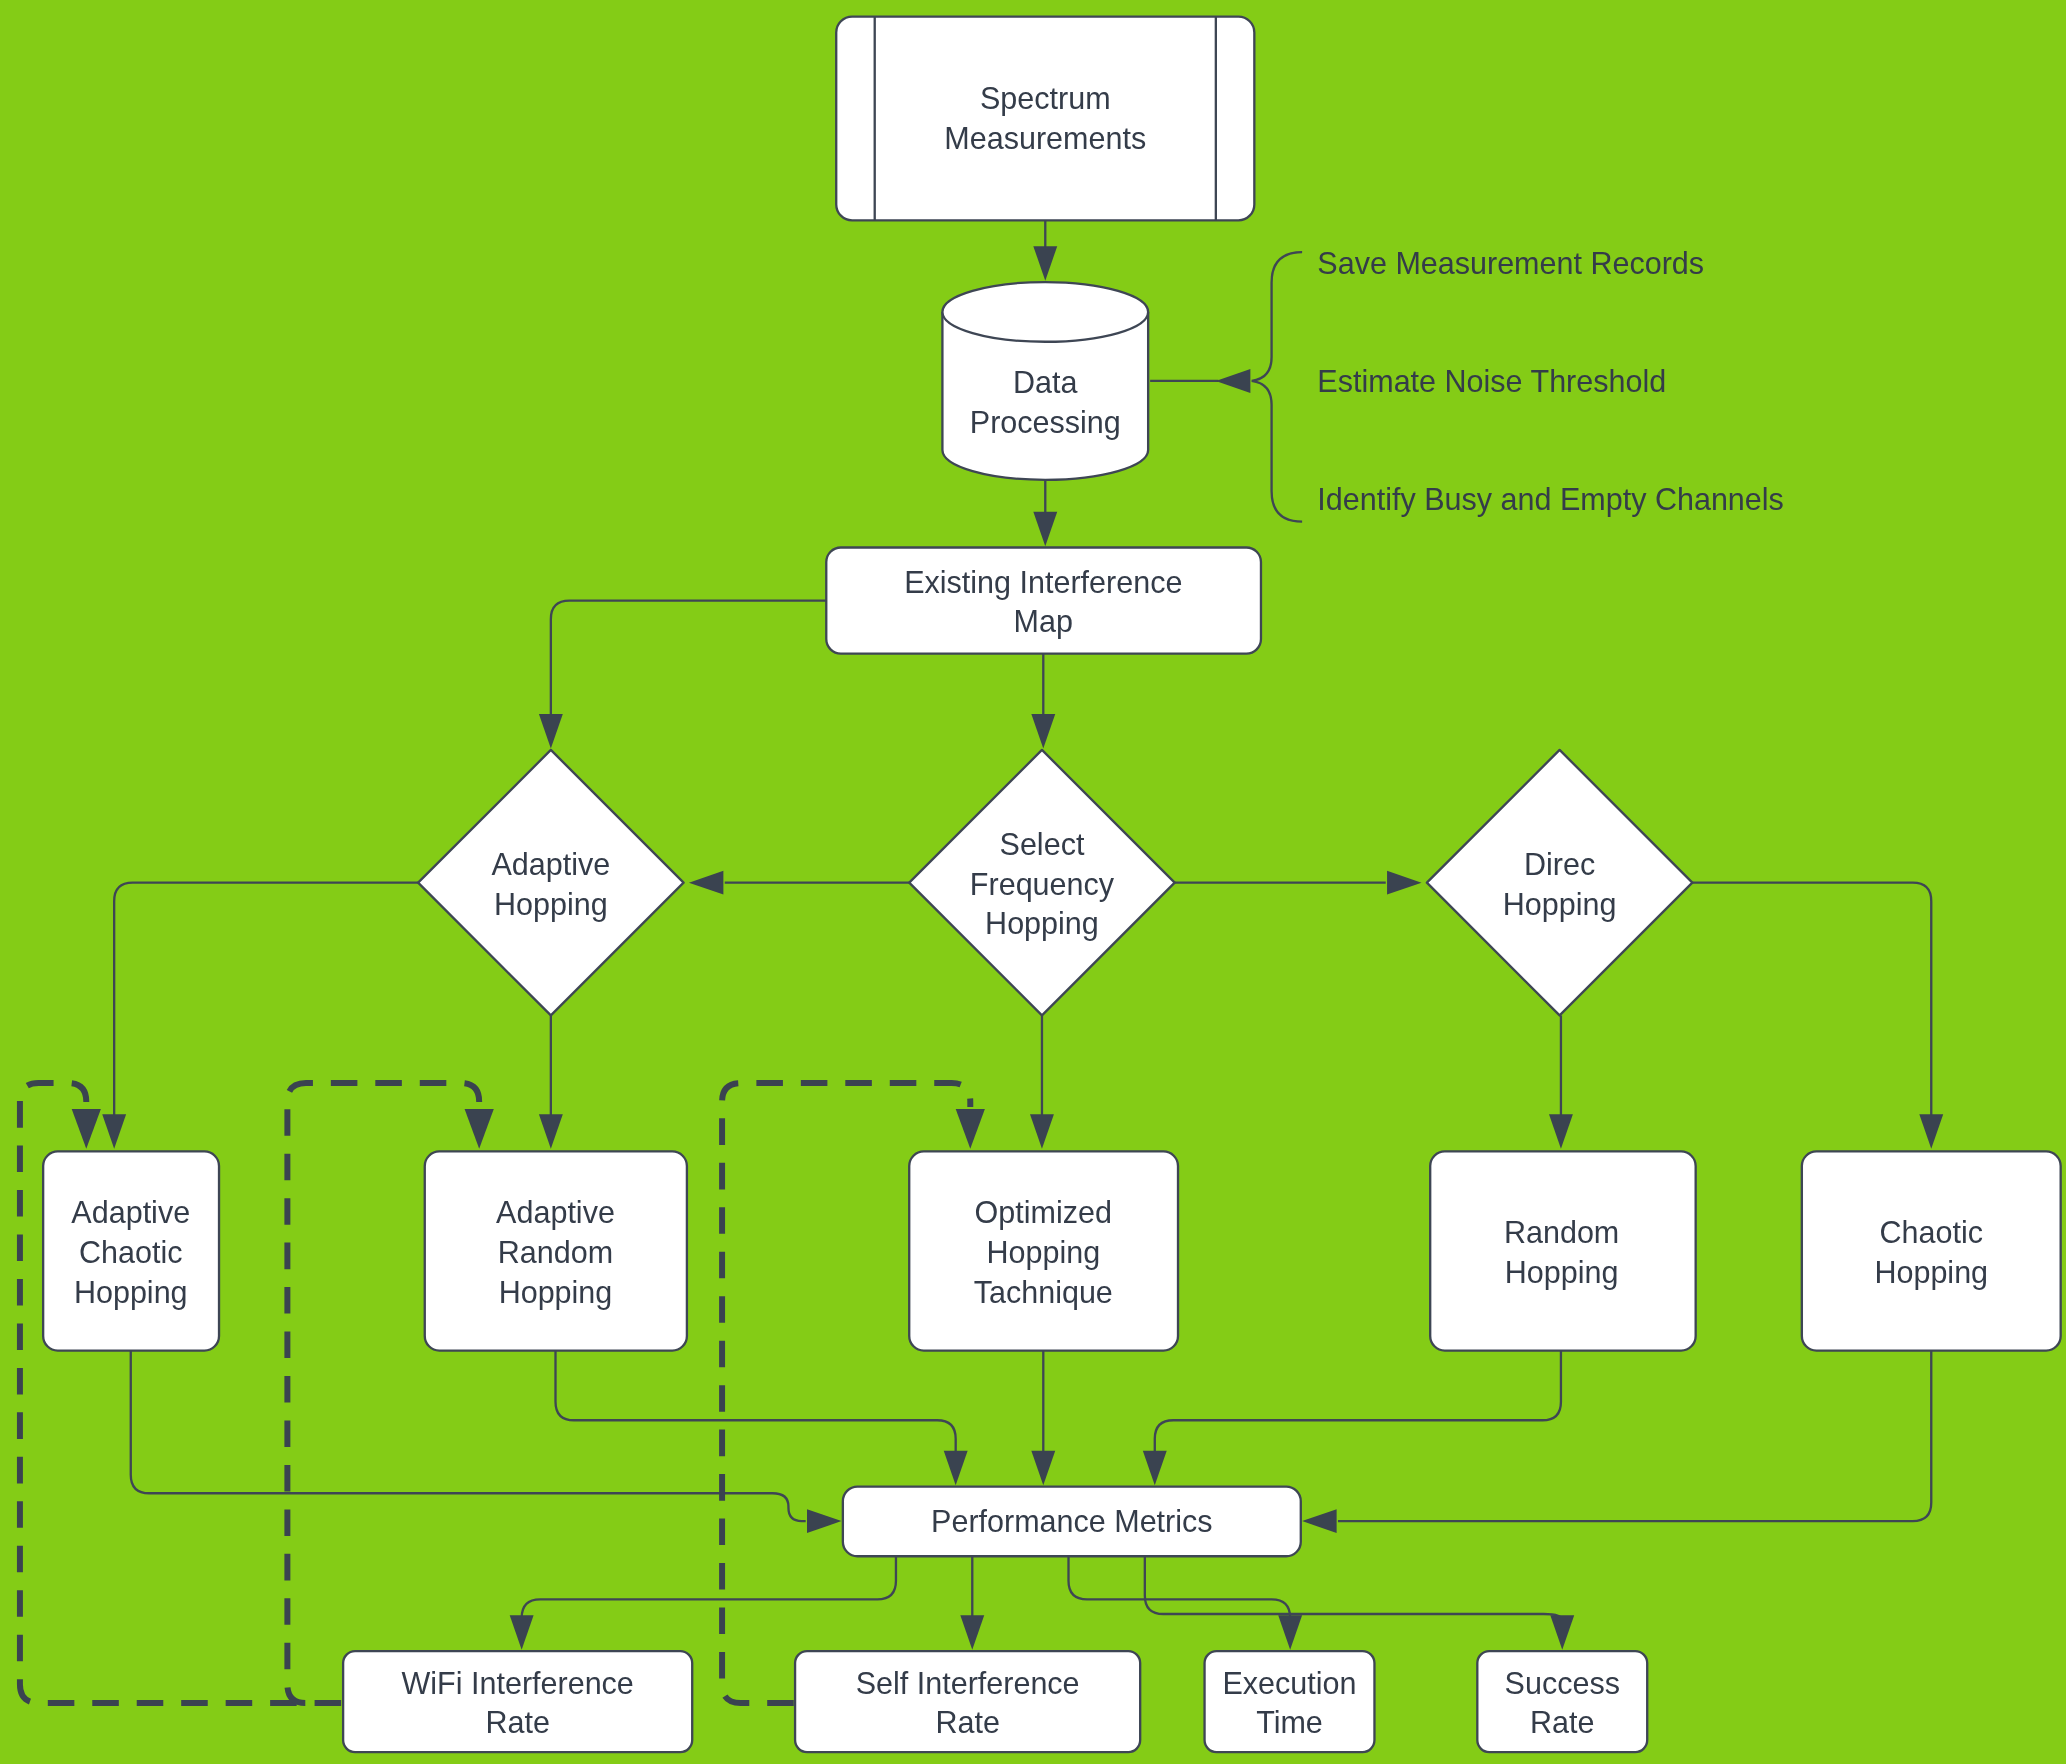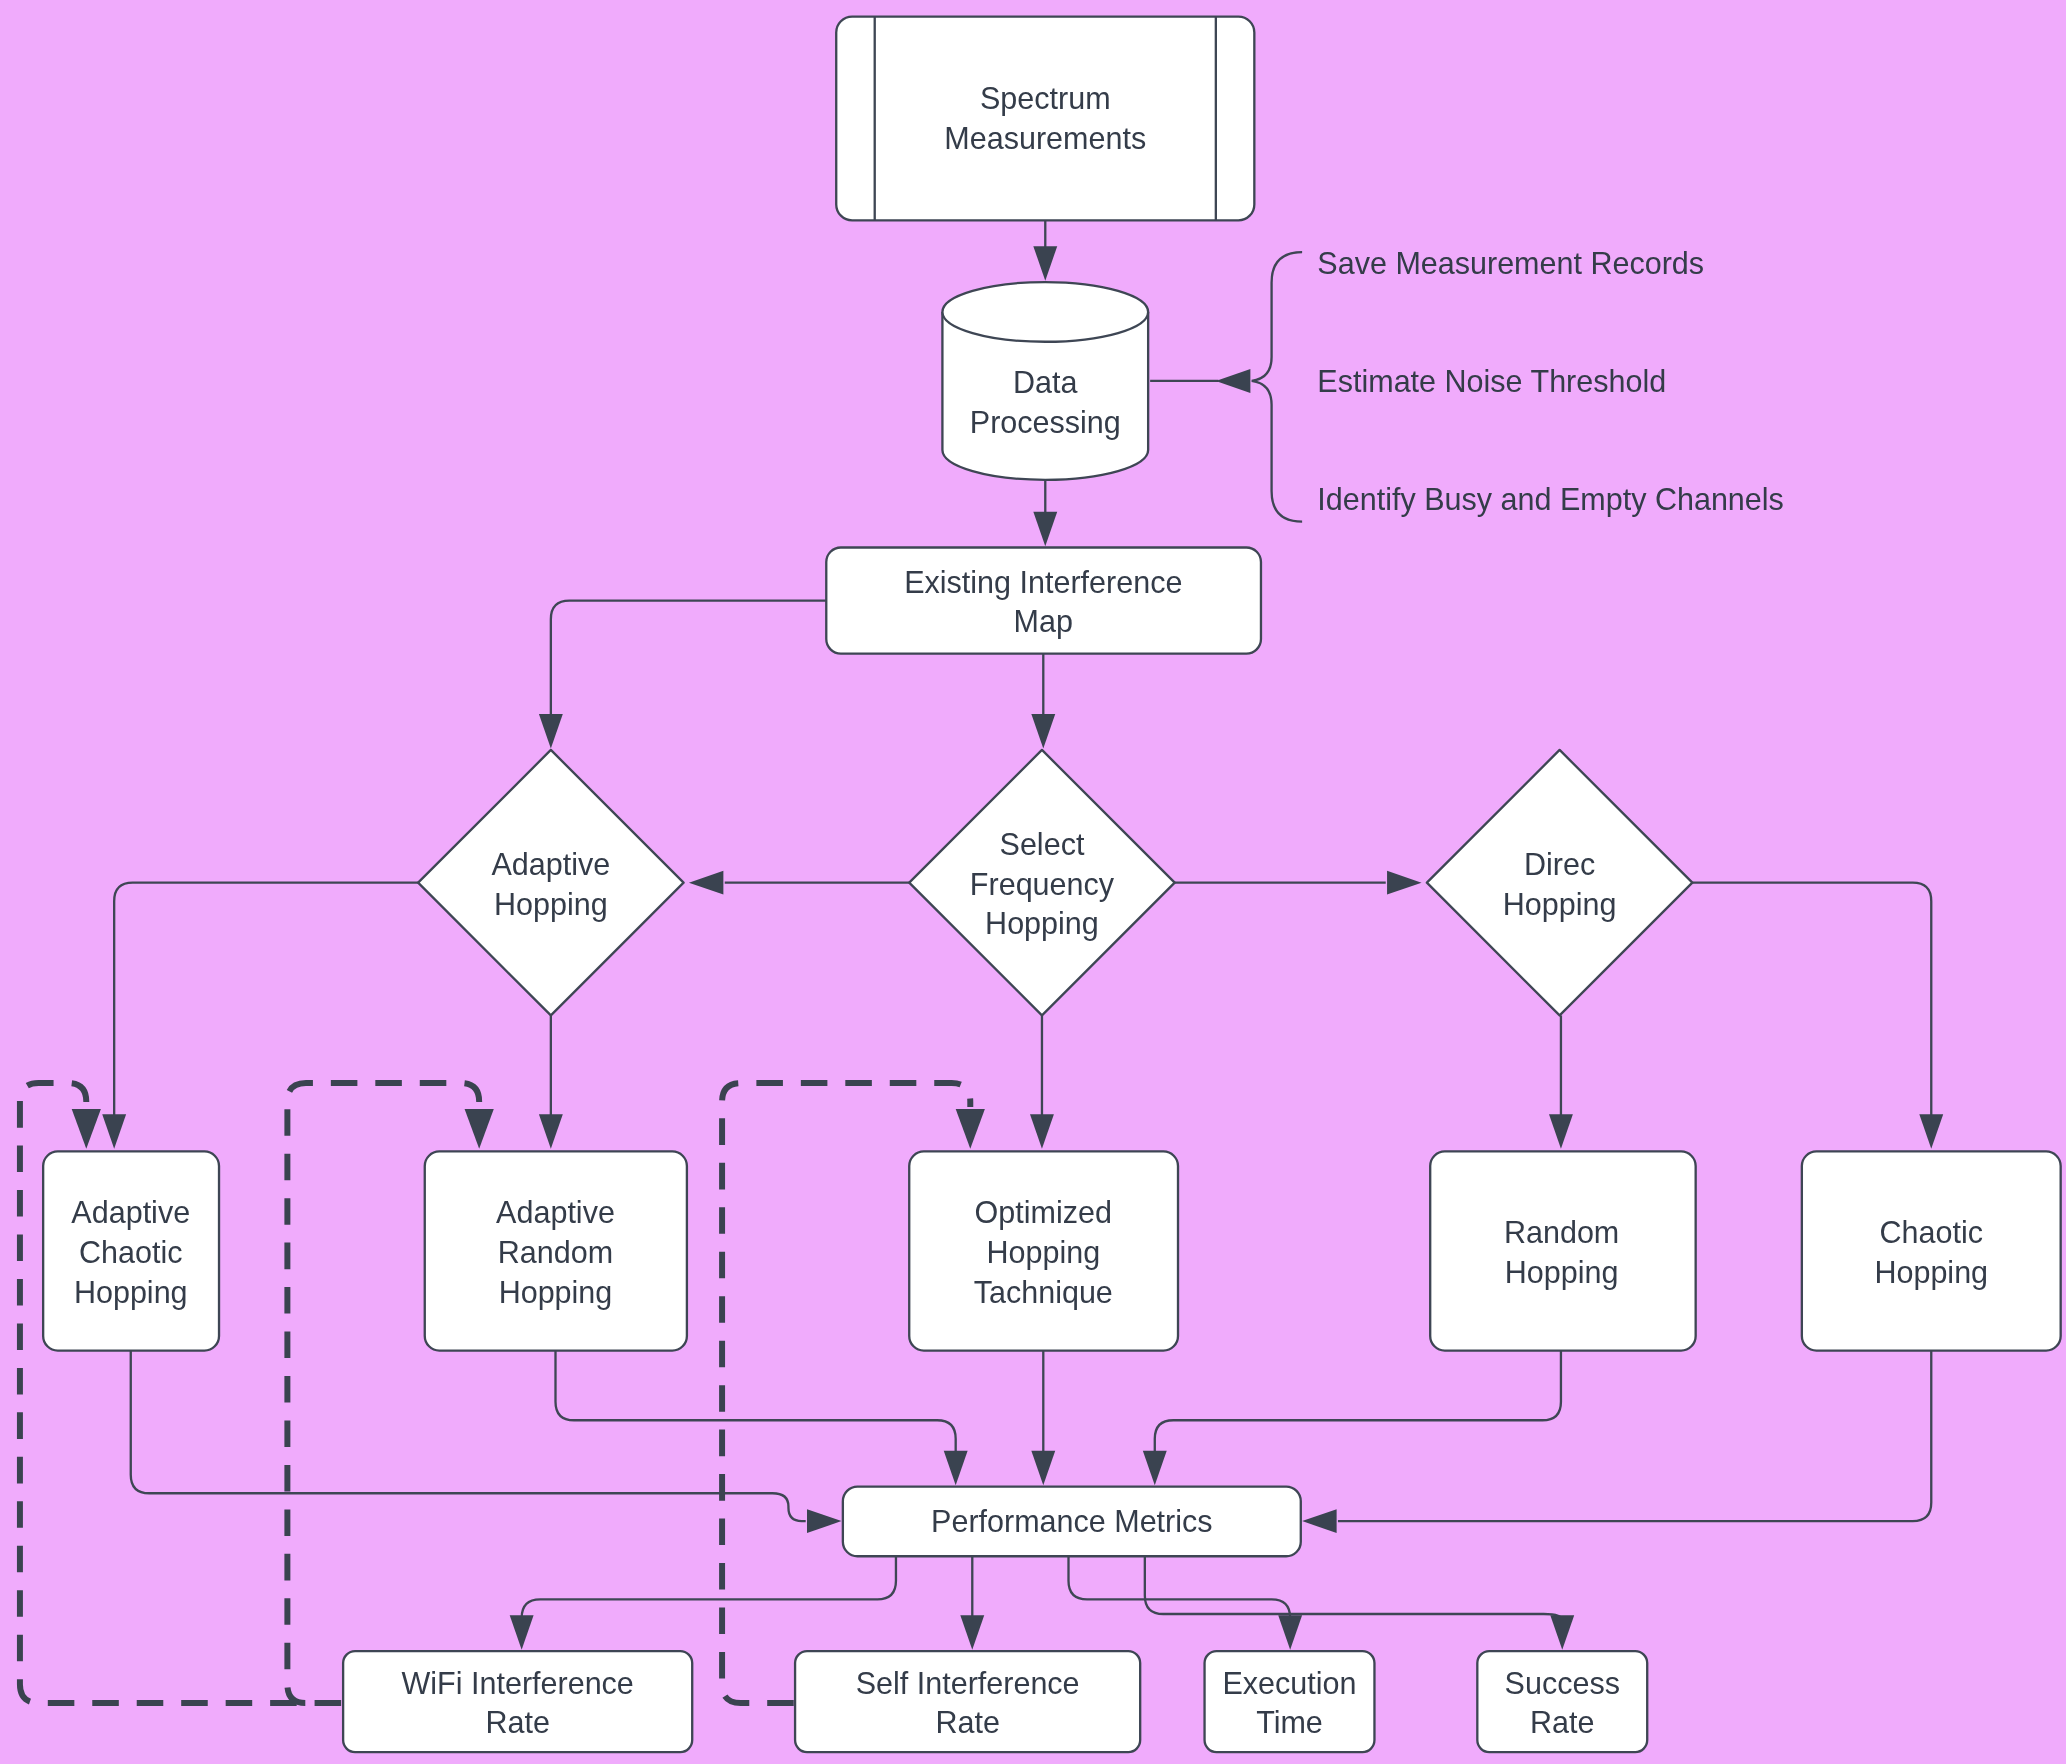--- a/index.html
+++ b/index.html
@@ -1,20 +1,20 @@
 <!DOCTYPE html>
 <html style="font-size:10.6px"><head>
 <meta charset="utf-8">
 <style>
   html, body { margin: 0; padding: 0; background: #ffffff; }
   .canvas {
     position: relative;
     width: 2066px;
     height: 1764px;
-    background: #f0abfc;
+    background: #84cc16;
     font-family: "Liberation Sans", sans-serif;
     text-align: center;
   }
   svg { display: block; }
   .shape {
     fill: #ffffff;
     stroke: #3e4654;
     stroke-width: 3.5;
   }
   .edge {

